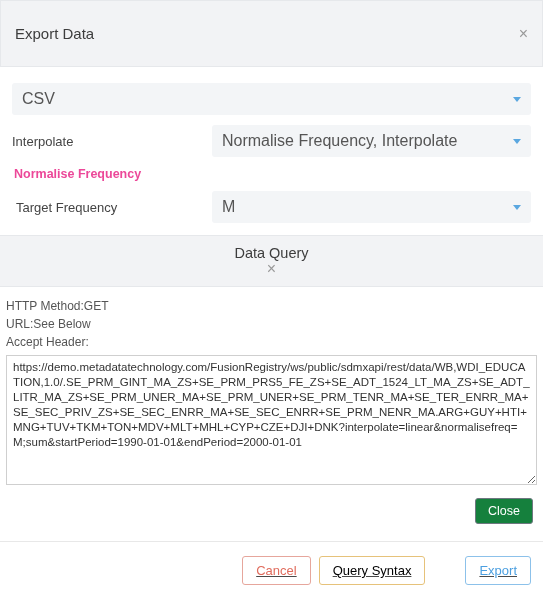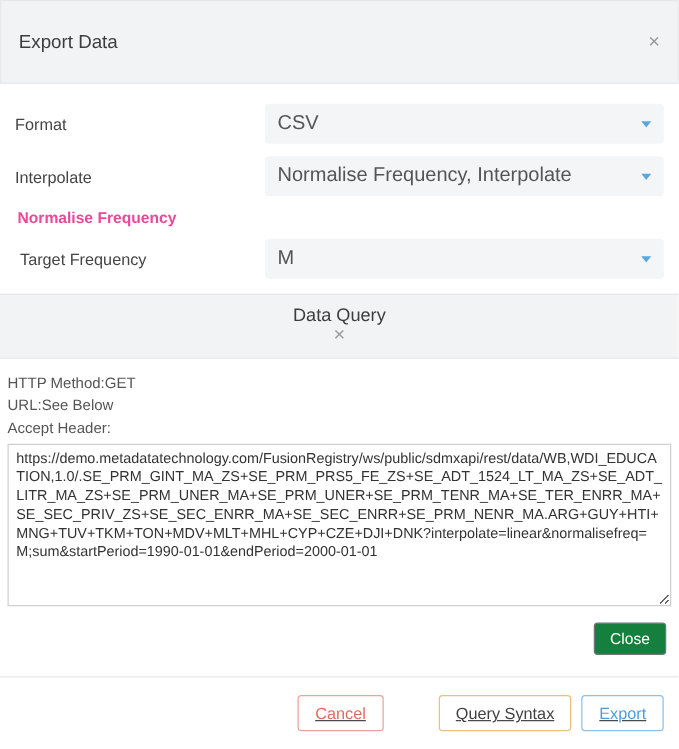--- a/index.html
+++ b/index.html
@@ -135,39 +135,38 @@
   }
   .btn {
     padding: 6px 13px;
     font-size: 13px;
     border-radius: 3px;
     background: #fff;
     cursor: pointer;
     border: 1px solid;
   }
   .btn-cancel { color: #e06b5c; border-color: #e6a69c; }
-  .btn-syntax { color: #404040; border-color: #e6c27a; margin-left: 36px; }
-  .btn-export { color: #4b9fe0; border-color: #8cc1ea; }
+  .btn-syntax { color: #000000; border-color: #e6c27a; }
+  .btn-export { color: #4b9fe0; border-color: #8cc1ea; margin-left: 32px; }
 </style>
 </head>
 <body>
 
 
 
 
 <div class="header">
   <span class="header-title">Export Data</span>
   <span class="close-x">×</span>
 </div>
 
 
 <div class="form-area">
 
   <div class="form-row">
-    <div class="form-label">Format</div>
     <div class="select">
       <span>CSV</span>
       <span class="caret"></span>
     </div>
   </div>
 
   <div class="form-row">
     <div class="form-label">Interpolate</div>
     <div class="select">
       <span>Normalise Frequency, Interpolate</span>

